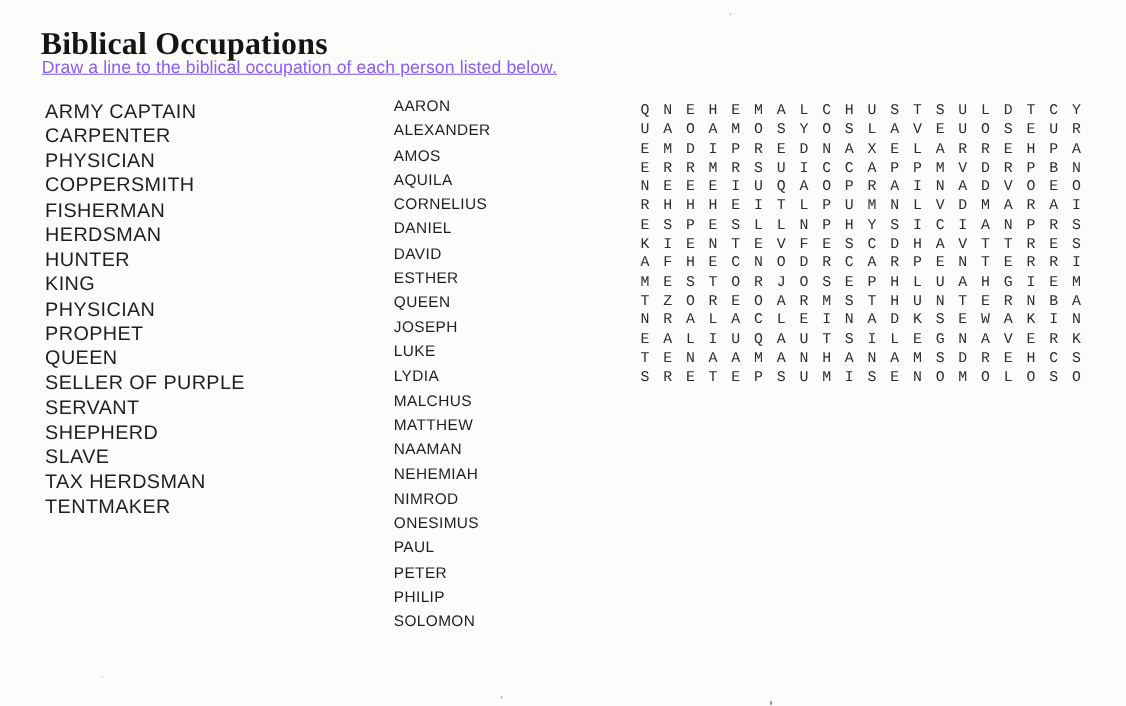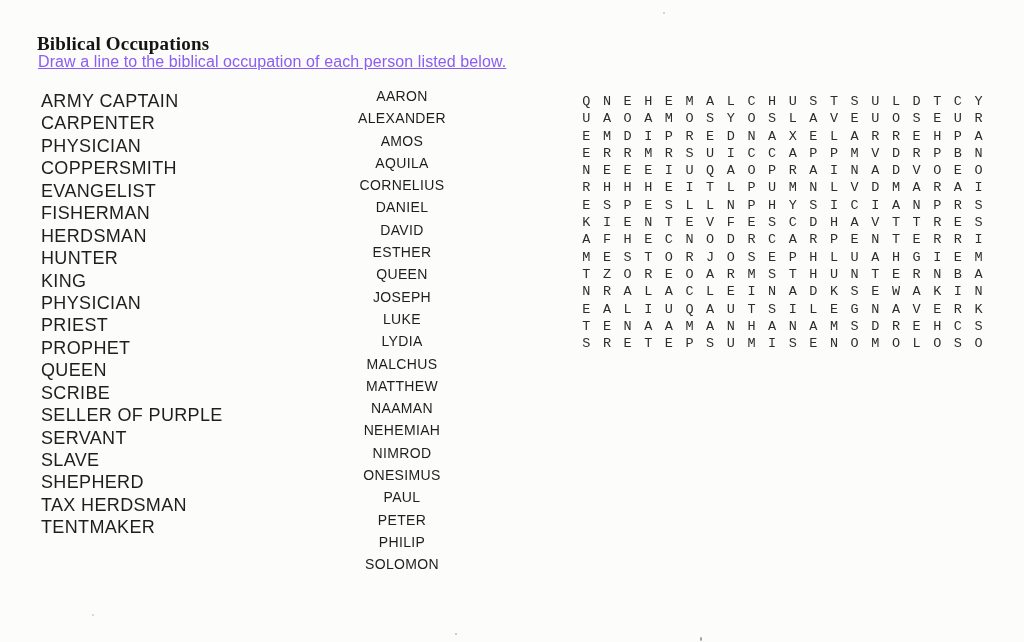--- a/index.html
+++ b/index.html
@@ -14,24 +14,24 @@
     position: relative;
     overflow: hidden;
   }
   .page {
     position: absolute;
     inset: 0;
   }
   .title {
     position: absolute;
     left: 37px;
-    top: 20px;
+    top: 5px;
     font-family: "Liberation Serif", serif;
     font-weight: 700;
-    font-size: 19px;
+    font-size: 29px;
     color: #151515;
     letter-spacing: 0.2px;
     white-space: nowrap;
   }
   .instruction {
     position: absolute;
     left: 38px;
     top: 53px;
     font-size: 16px;
     color: #8b5cf6;
@@ -49,21 +49,20 @@
     line-height: 22.45px;
     font-size: 18px;
     color: #1e1e1e;
     letter-spacing: 0.35px;
     white-space: nowrap;
   }
   .names-list {
     position: absolute;
     left: 358px;
     top: 85px;
-    text-align: center;
   }
   .names-list .match-item {
     height: 22.3px;
     line-height: 22.3px;
     font-size: 14px;
     color: #1e1e1e;
     letter-spacing: 0.35px;
     white-space: nowrap;
   }
   .word-search-grid {
@@ -102,34 +101,31 @@
 
   <h1 class="title">Biblical Occupations</h1>
 
   <div class="instruction">Draw a line to the biblical occupation of each person listed below.</div>
 
   <div class="occupations-list">
       <div class="match-item">ARMY CAPTAIN</div>
       <div class="match-item">CARPENTER</div>
       <div class="match-item">PHYSICIAN</div>
       <div class="match-item">COPPERSMITH</div>
-      <div class="match-item">EVANGELIST</div>
       <div class="match-item">FISHERMAN</div>
       <div class="match-item">HERDSMAN</div>
       <div class="match-item">HUNTER</div>
       <div class="match-item">KING</div>
       <div class="match-item">PHYSICIAN</div>
-      <div class="match-item">PRIEST</div>
       <div class="match-item">PROPHET</div>
       <div class="match-item">QUEEN</div>
-      <div class="match-item">SCRIBE</div>
       <div class="match-item">SELLER OF PURPLE</div>
       <div class="match-item">SERVANT</div>
+      <div class="match-item">SHEPHERD</div>
       <div class="match-item">SLAVE</div>
-      <div class="match-item">SHEPHERD</div>
       <div class="match-item">TAX HERDSMAN</div>
       <div class="match-item">TENTMAKER</div>
     </div>
 
   <div class="names-list">
       <div class="match-item">AARON</div>
       <div class="match-item">ALEXANDER</div>
       <div class="match-item">AMOS</div>
       <div class="match-item">AQUILA</div>
       <div class="match-item">CORNELIUS</div>

